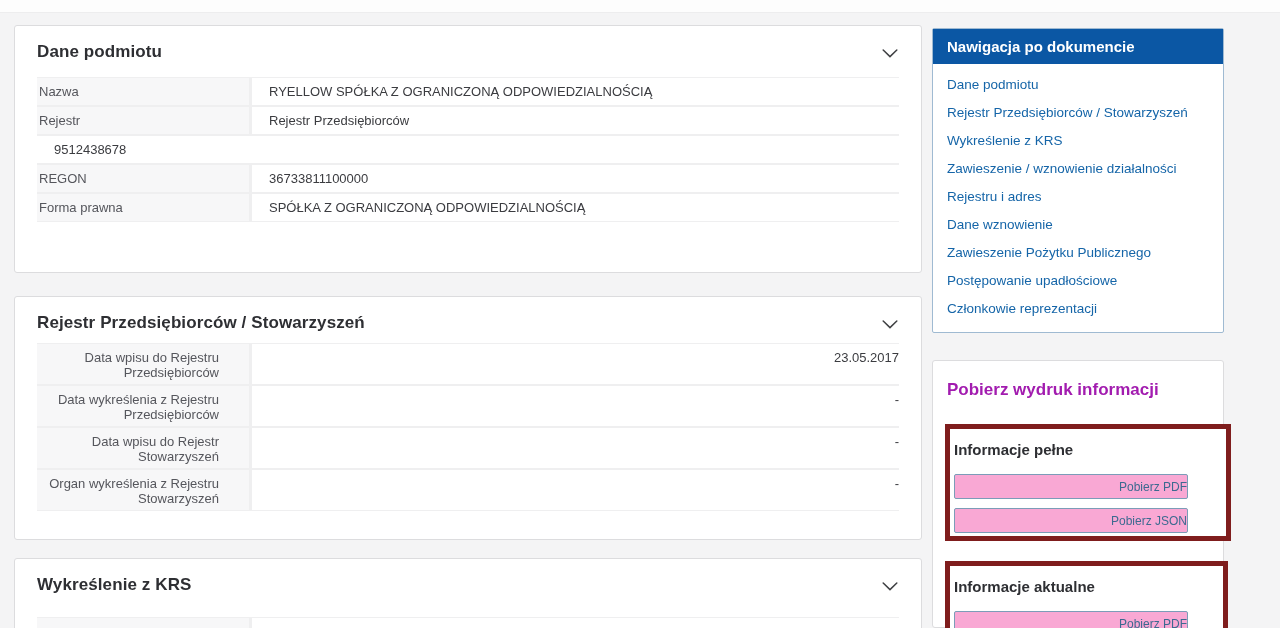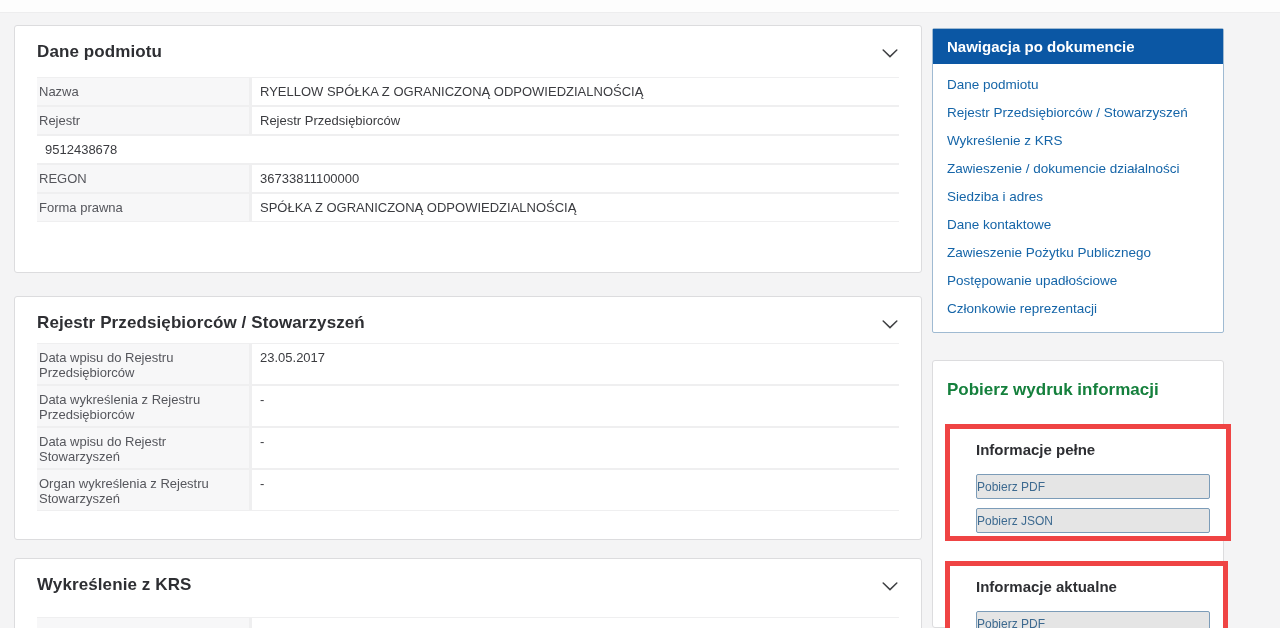--- a/index.html
+++ b/index.html
@@ -20,55 +20,55 @@
   #card-rejestr{ left:14px; top:296px; width:908px; height:244px; }
   #card-wykreslenie { left:14px; top:558px; width:908px; height:160px; }
 
   .card-header { position:relative; display:flex; justify-content:space-between;
     align-items:center; padding:16px 22px 0 22px; cursor:pointer; }
   .card-title { font-size:17px; font-weight:bold; color:#2e2f33; letter-spacing:.1px; }
   .chev { display:block; margin-right:1px; margin-top:2px; }
 
   .kv-table { margin:15px 22px 0 22px; display:flex; flex-direction:column;
     gap:2px; background:#efeff0; padding:1px 0; }
-  .kv-row { display:flex; gap:3px; background:transparent; }
+  .kv-row { display:flex; gap:3px; background:transparent;text-align:right; }
   .kv-label { width:212px; min-width:212px; background:#f7f7f8; color:#55565c;
     font-size:13px; padding-left:2px; }
-  .kv-value { flex:1; background:#fff; color:#3b3c40; font-size:13px; padding-left:8px; }
+  .kv-value { flex:1; background:#fff; color:#3b3c40; font-size:13px; padding-left:17px; }
   .row-sm { height:27px; }
   .row-sm .kv-label, .row-sm .kv-value { display:flex; align-items:center; }
   .row-lg { height:40px; }
   .row-lg .kv-label, .row-lg .kv-value { padding-top:6px; }
   .row-lg .kv-label span { display:block; max-width:180px; line-height:15px; }
 
   
   #sidebar { position:absolute; left:932px; top:0; width:292px; height:628px; }
 
   #navbox { position:absolute; left:0; top:28px; width:292px; background:#fff;
     border:1px solid #9fbad2; border-radius:2px; }
   .nav-header { background:#0b57a4; color:#fff; font-size:15px; font-weight:bold;
     padding:9px 13px 9px 14px; }
   .nav-list { padding:7px 0 9px 0; }
   .nav-item { padding:6px 14px 7px 14px; font-size:13.5px; color:#1565a8;
     cursor:pointer; line-height:15px; }
 
   #dlcard { position:absolute; left:0; top:360px; width:292px; height:268px;
     background:#fff; border:1px solid #dcdcde; border-radius:3px; }
-  .dl-title { font-size:17px; font-weight:bold; color:#15803d; padding:19px 14px 0 14px; }
+  .dl-title { font-size:17px; font-weight:bold; color:#a21caf; padding:19px 14px 0 14px; }
 
   .redbox { position:absolute; left:12px; background:#fff;
-    border:5px solid #ef4444; padding:12px 12px 0 26px; }
+    border:5px solid #7f1d1d; padding:12px 12px 0 4px; }
   #redbox-full    { top:63px;  width:286px; height:117px; }
   #redbox-aktualne{ top:200px; width:283px; height:150px; }
   .group-heading { font-size:15px; font-weight:bold; color:#2e2f33;
     margin:0 0 16px 0; line-height:17px; }
   .dl-btn { display:block; width:234px; height:25px; margin:0 0 9px 0;
-    background:#e5e5e5; border:1px solid #7c9cb8; border-radius:2px;
+    background:#f9a8d4; border:1px solid #7c9cb8; border-radius:2px;
     color:#3d6a90; font-size:12px; font-family:inherit; cursor:pointer;
-    text-align:left; line-height:22px; padding:0; }
+    text-align:right; line-height:22px; padding:0; }
 </style>
 </head>
 <body>
 
 <div class="top-strip"></div>
 
 <section class="card" id="card-dane">
   <div class="card-header">
     <span class="card-title">Dane podmiotu</span>
     <svg class="chev" width="16" height="9" viewBox="0 0 16 9">
@@ -149,23 +149,23 @@
 </section>
 
 <aside id="sidebar">
 
   <nav id="navbox">
     <div class="nav-header">Nawigacja po dokumencie</div>
     <div class="nav-list">
       <div class="nav-item">Dane podmiotu</div>
       <div class="nav-item">Rejestr Przedsiębiorców / Stowarzyszeń</div>
       <div class="nav-item">Wykreślenie z KRS</div>
-      <div class="nav-item">Zawieszenie / dokumencie działalności</div>
-      <div class="nav-item">Siedziba i adres</div>
-      <div class="nav-item">Dane kontaktowe</div>
+      <div class="nav-item">Zawieszenie / wznowienie działalności</div>
+      <div class="nav-item">Rejestru i adres</div>
+      <div class="nav-item">Dane wznowienie</div>
       <div class="nav-item">Zawieszenie Pożytku Publicznego</div>
       <div class="nav-item">Postępowanie upadłościowe</div>
       <div class="nav-item">Członkowie reprezentacji</div>
     </div>
   </nav>
 
   <section id="dlcard">
     <div class="dl-title">Pobierz wydruk informacji</div>
 
     <div class="redbox" id="redbox-full">

